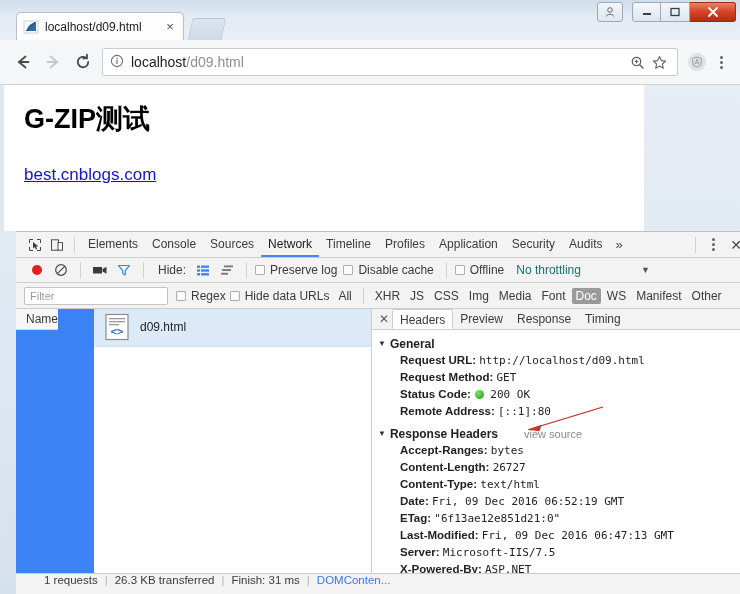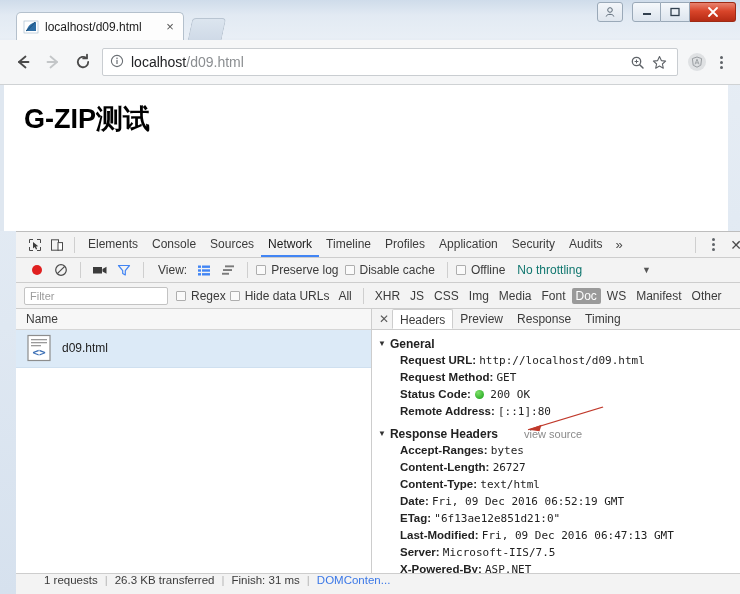--- a/index.html
+++ b/index.html
@@ -97,21 +97,21 @@
     width: 18px; height: 18px; border-radius: 50%;
     background: #dfe1e3; color: #8b8e91;
     display: flex; align-items: center; justify-content: center;
     font-size: 11px; font-weight: bold; margin: 0 4px;
   }
   .kebab { width: 22px; display:flex; flex-direction: column; align-items:center; gap:2px; }
   .kebab i { width: 3px; height: 3px; border-radius: 50%; background: #5f6368; display:block; }
 
   
   #viewport {
-    position: absolute; left: 0; top: 85px; width: 728px; height: 146px;
+    position: absolute; left: 0; top: 85px; width: 644px; height: 146px;
     background: #fff; border-left: 4px solid #dfe7f0;
     padding: 16px 0 0 20px; overflow: hidden;
   }
   #page-h1 {
     margin: 0; font-size: 27px; font-weight: bold; color: #000;
     font-family: "Liberation Sans", sans-serif; letter-spacing: 0px;
   }
   #page-link {
     display: inline-block; margin-top: 28px;
     font-size: 17px; color: #1414cc; text-decoration: underline;
@@ -163,21 +163,21 @@
   }
   .ftype {
     font-size: 12px; color: #3b3b3b; padding: 1px 4px; margin: 0 1px;
     border-radius: 2px; white-space: nowrap; text-align: center;
   }
   .ftype.active { background: #9a9a9a; color: #fff; }
 
   #dt-body { flex: 1 1 auto; display: flex; min-height: 0; }
 
   
-  #req-pane { width: 356px; display: flex; flex-direction: column; background: #3b82f6; border-right: 1px solid #cdcdcd; }
+  #req-pane { width: 356px; display: flex; flex-direction: row; background: #3b82f6; border-right: 1px solid #cdcdcd; gap: 36px; }
   #req-head {
     height: 21px; background: #f7f7f7; border-bottom: 1px solid #d6d6d6;
     font-size: 12px; color: #3b3b3b; display: flex; align-items: center; padding-left: 10px;
   }
   #req-list { flex: 1 1 auto; background: #fff; }
   .req-row {
     height: 38px; display: flex; align-items: center; padding-left: 8px;
     background: #dceaf7; border-bottom: 1px solid #cfe0f0;
   }
   .req-icon { width: 30px; height: 30px; flex: 0 0 auto; margin-right: 8px; }
@@ -345,20 +345,21 @@
     </div>
     <div class="kebab">
         <i></i>
         <i></i>
         <i></i>
       </div>
   </div>
 
   <div id="viewport">
     <h1 id="page-h1">G-ZIP测试</h1>
+    <a id="page-link" href="#">best.cnblogs.com</a>
   </div>
 
   <div id="devtools">
 
     <div id="dt-tabbar">
       <span class="dt-tool-icon">
         <svg width="14" height="14" viewBox="0 0 14 14">
           <path d="M1.5 1.5 L5 1.5 M1.5 1.5 L1.5 5 M12.5 1.5 L9 1.5 M12.5 1.5 L12.5 5
                    M1.5 12.5 L5 12.5 M1.5 12.5 L1.5 9 M12.5 12.5 L9 12.5 M12.5 12.5 L12.5 9" stroke="#4a4a4a" stroke-width="1" fill="none"></path>
           <path d="M5 4 L5 10.6 L6.7 8.9 L8 11.6 L9.2 11 L8 8.4 L10.3 8.2 Z" fill="#3b3b3b"></path>
@@ -412,21 +413,21 @@
           <rect x="1" y="4" width="9" height="6.5" fill="#3b3b3b"></rect>
           <path d="M10.5 6 L14.5 3.8 L14.5 10.7 L10.5 8.6 Z" fill="#3b3b3b"></path>
         </svg>
       </span>
       <span class="ctl">
         <svg width="14" height="14" viewBox="0 0 14 14">
           <path d="M1.5 2.5 L12.5 2.5 L8.3 7.6 L8.3 12 L5.7 10.4 L5.7 7.6 Z" fill="none" stroke="#4285f4" stroke-width="1.2" stroke-linejoin="round"></path>
         </svg>
       </span>
       <span class="vdiv"></span>
-      <span class="ctl-label">View:</span>
+      <span class="ctl-label">Hide:</span>
       <span class="ctl">
         <svg width="14" height="14" viewBox="0 0 14 14">
           <rect x="1" y="2.5" width="3" height="2.4" fill="#4285f4"></rect>
           <rect x="5" y="2.5" width="8" height="2.4" fill="#4285f4"></rect>
           <rect x="1" y="6.3" width="3" height="2.4" fill="#4285f4"></rect>
           <rect x="5" y="6.3" width="8" height="2.4" fill="#4285f4"></rect>
           <rect x="1" y="10.1" width="3" height="2.4" fill="#4285f4"></rect>
           <rect x="5" y="10.1" width="8" height="2.4" fill="#4285f4"></rect>
         </svg>
       </span>

